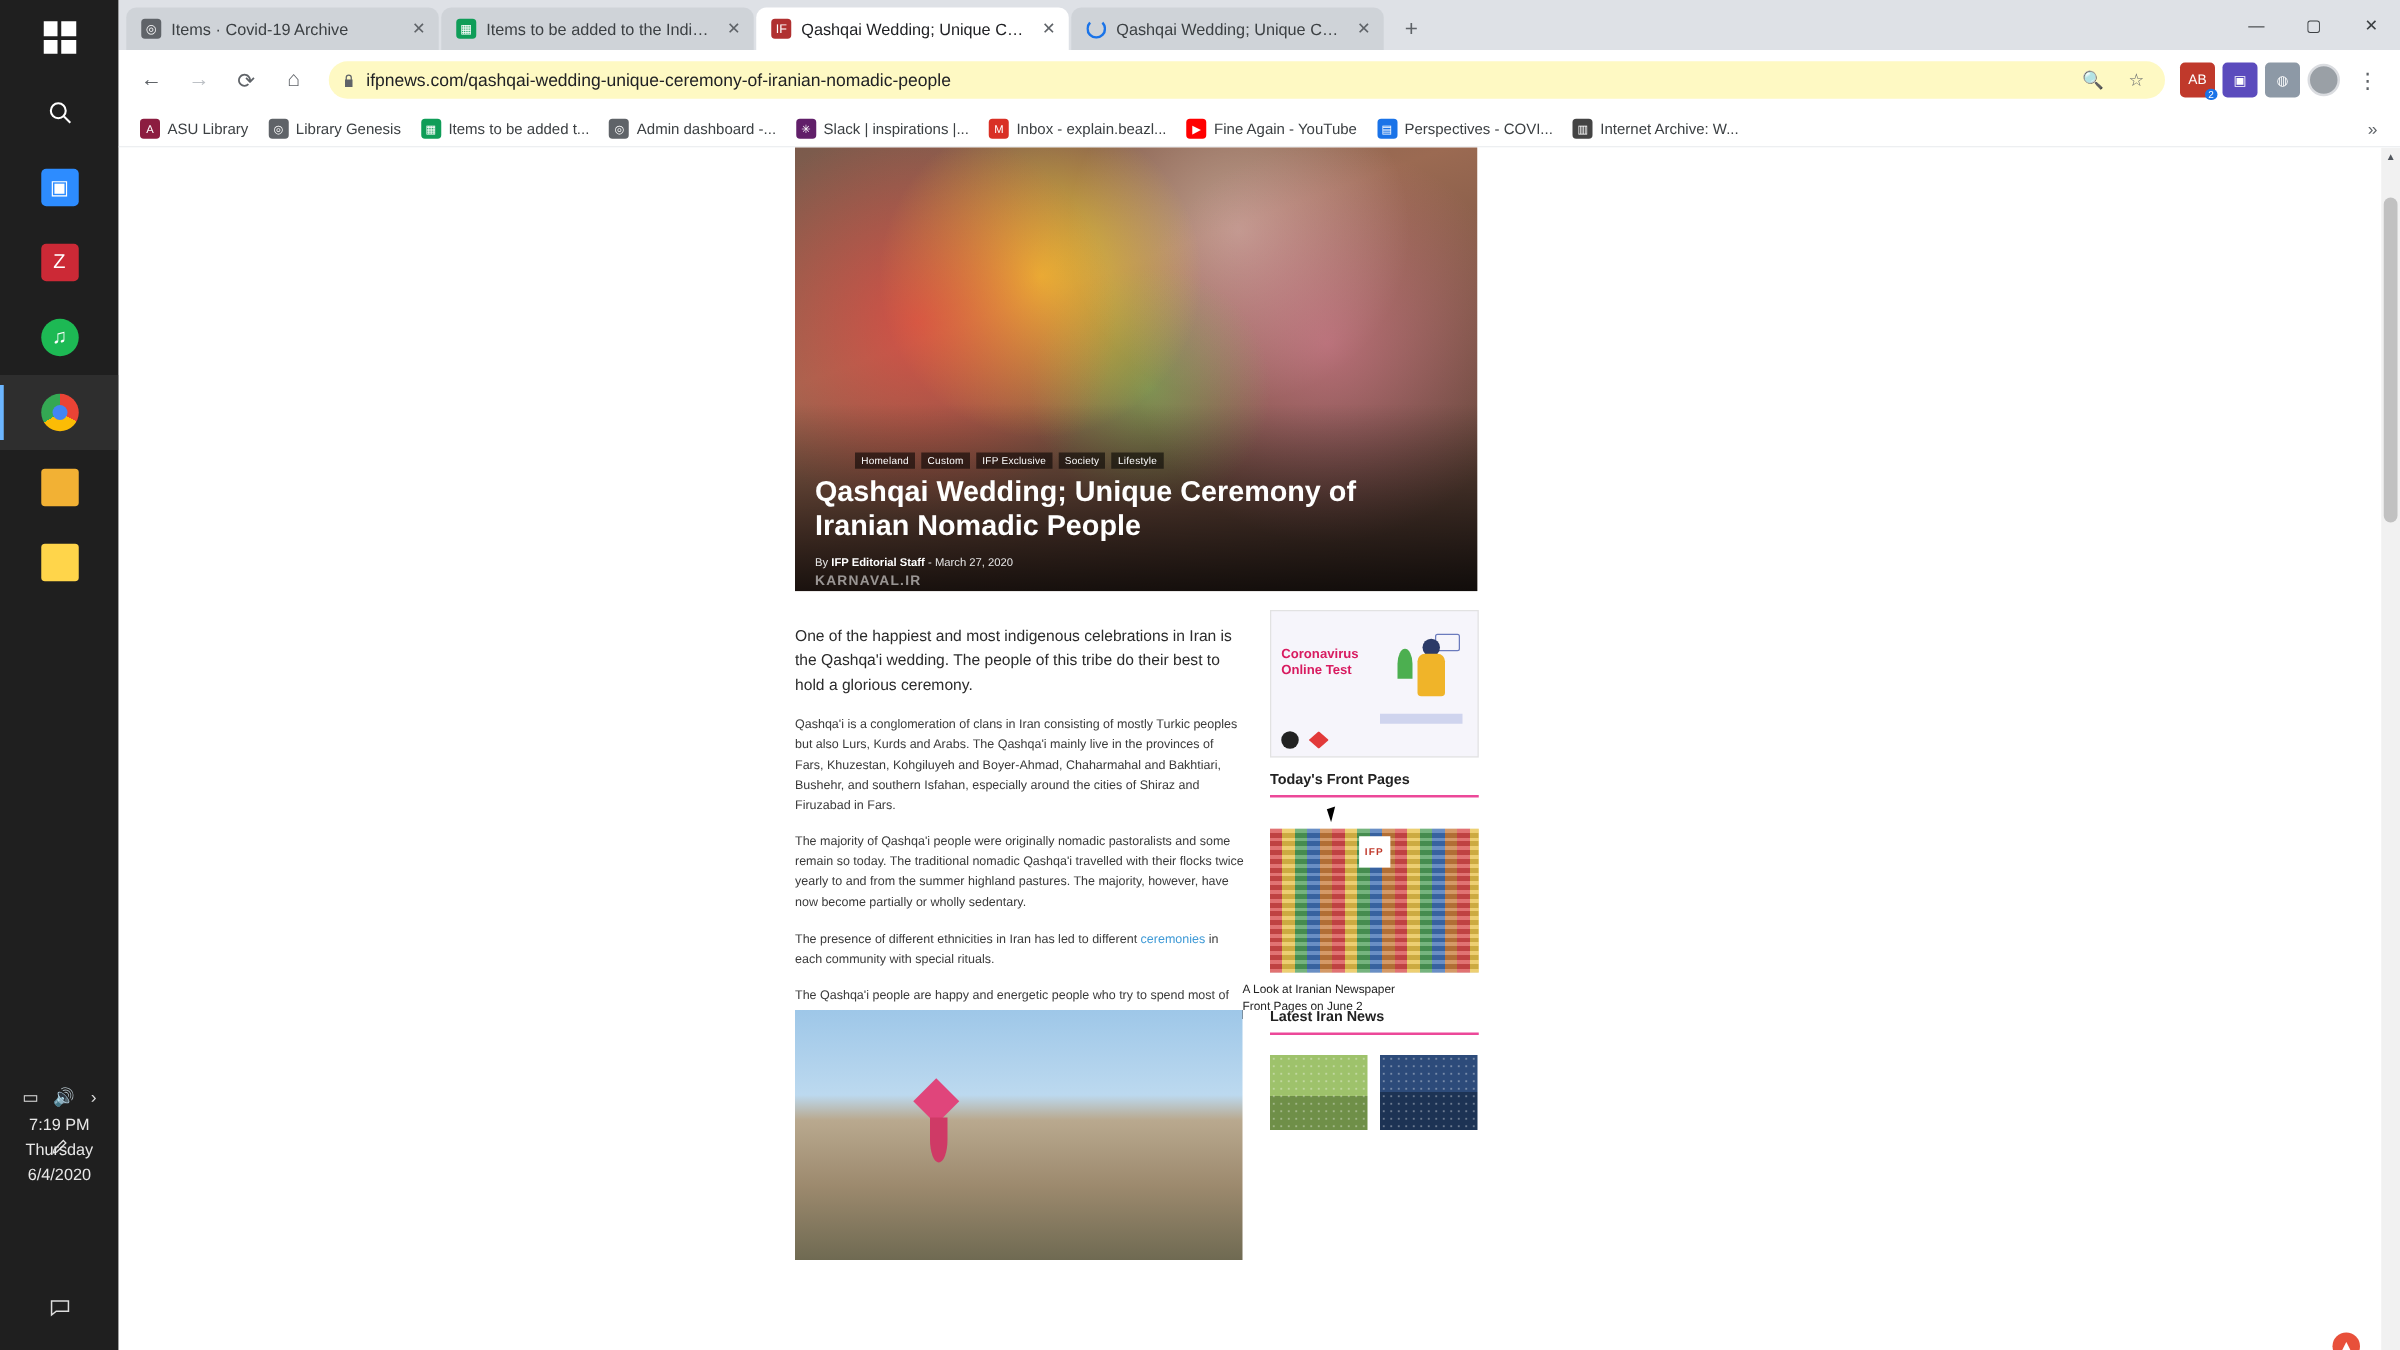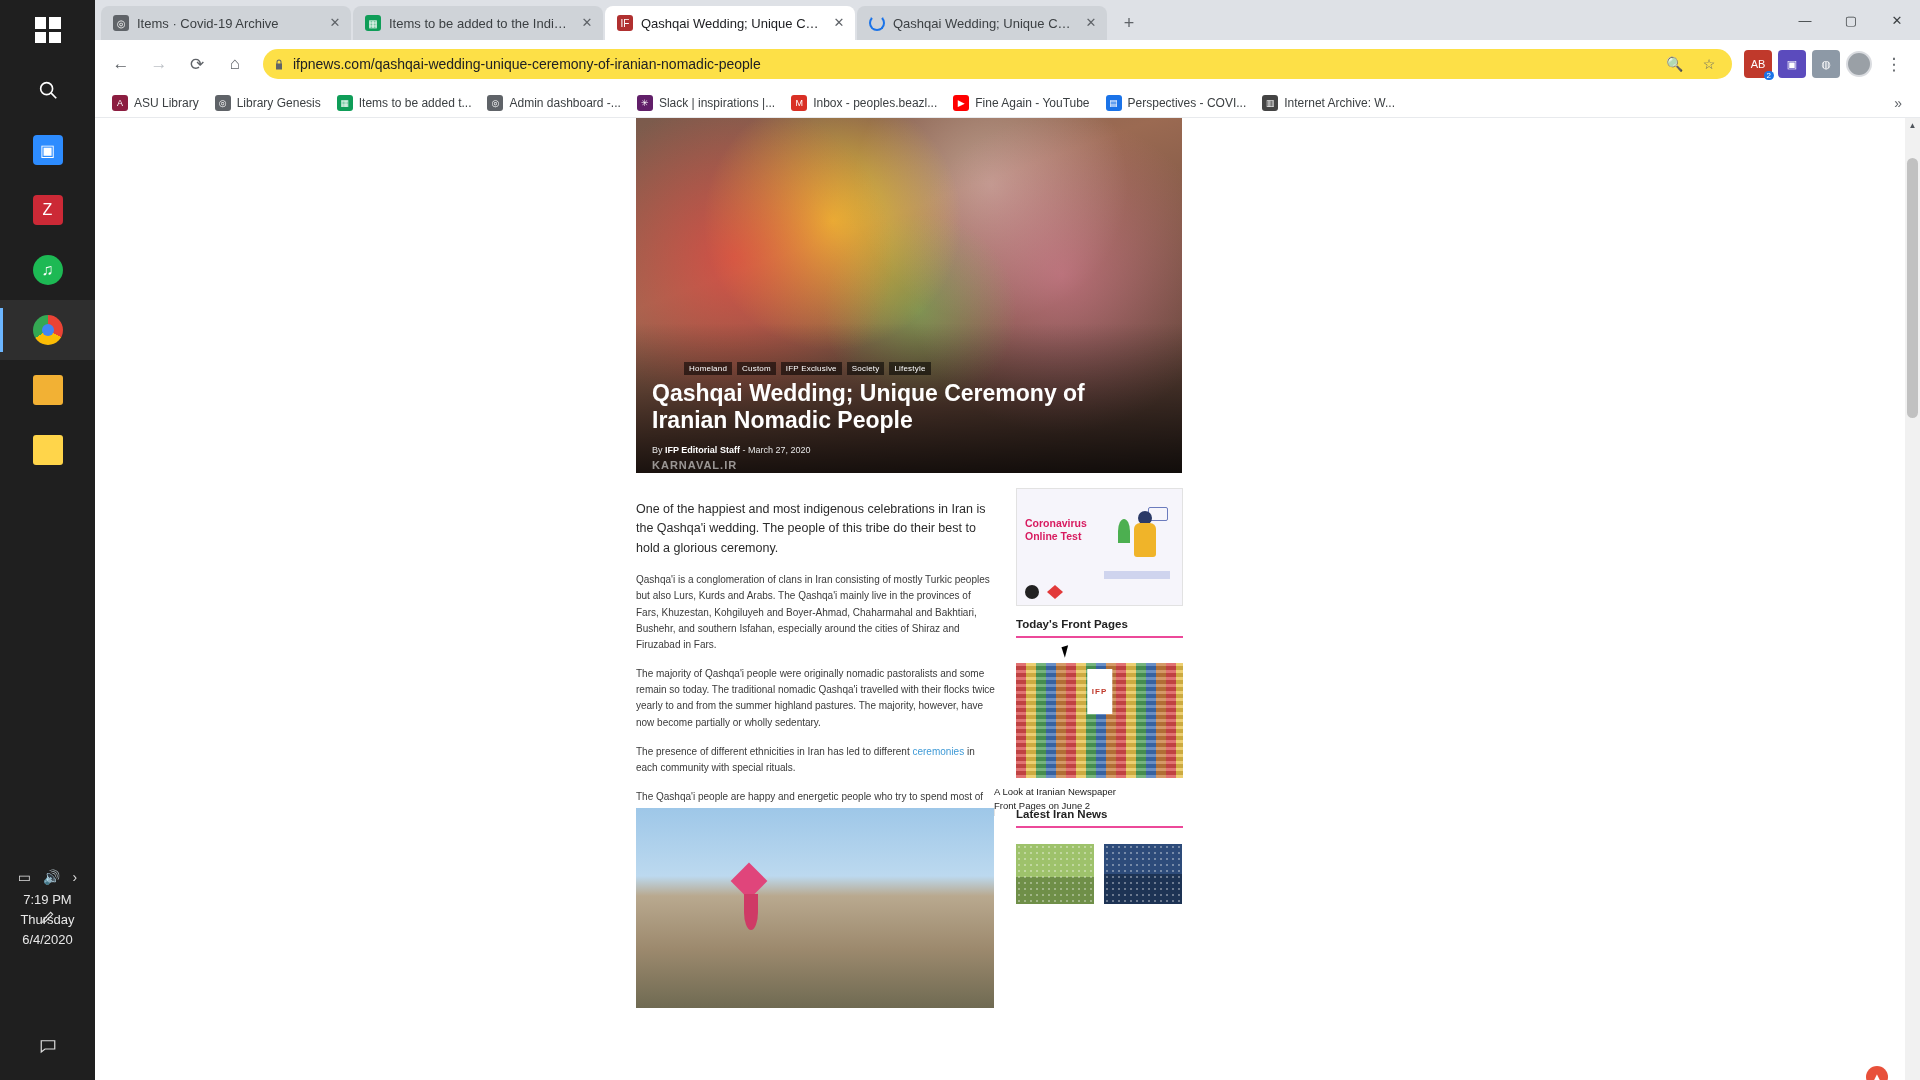--- a/index.html
+++ b/index.html
@@ -55,21 +55,21 @@
   .tab .tclose { width:16px; height:16px; font-size:13px; line-height:15px; text-align:center; color:#5f6368; border-radius:50%; }
   .newtab { width:28px; height:28px; margin-left:6px; margin-bottom:3px; display:flex; align-items:center; justify-content:center; font-size:18px; color:#5f6368; }
   .wincontrols { position:absolute; right:0; top:0; height:40px; display:flex; align-items:center; }
   .wincontrols div { width:46px; height:40px; display:flex; align-items:center; justify-content:center; color:#3c4043; font-size:13px; }
 
   
   #toolbar { height:48px; background:#ffffff; display:flex; align-items:center; padding:0 10px; gap:6px; }
   .nav-btn { width:32px; height:32px; border-radius:50%; display:flex; align-items:center; justify-content:center; color:#5f6368; font-size:17px; }
   .nav-btn.disabled { color:#bdc1c6; }
   #omnibox {
-    flex:1; height:30px; background:#fde047; border-radius:16px; display:flex; align-items:center;
+    flex:1; height:30px; background:#fef9c3; border-radius:16px; display:flex; align-items:center;
     padding:0 10px; gap:8px; margin:0 6px; font-size:14px; color:#202124;
   }
   #omnibox .url { flex:1; white-space:nowrap; overflow:hidden; text-overflow:ellipsis; }
   .omni-icon { width:26px; height:26px; display:flex; align-items:center; justify-content:center; color:#5f6368; font-size:14px; }
   .ext-icon { width:28px; height:28px; display:flex; align-items:center; justify-content:center; font-size:11px; color:#fff; border-radius:4px; position:relative; }
   .ext-badge { position:absolute; right:-2px; bottom:-2px; background:#1a73e8; color:#fff; font-size:8px; border-radius:6px; padding:0 3px; }
   .avatar { width:26px; height:26px; border-radius:50%; background:#9aa0a6; border:2px solid #dadce0; }
 
   
   #bookmarks { height:30px; background:#ffffff; display:flex; align-items:center; padding:0 10px; gap:2px; font-size:12px; color:#3c4043; border-bottom:1px solid #e8eaed; }
@@ -123,21 +123,21 @@
   .ad-screen { position:absolute; right:14px; top:18px; width:20px; height:14px; border:1.5px solid #6b7bbd; border-radius:2px; }
   .ad-logos { position:absolute; left:8px; bottom:6px; display:flex; gap:8px; align-items:center; }
   .ad-logo-c { width:14px; height:14px; border-radius:50%; background:#222; }
   .ad-logo-r { width:16px; height:14px; background:#e23a3a; clip-path:polygon(50% 0,100% 50%,50% 100%,0 50%); }
 
   .side-h { position:absolute; left:921px; width:167px; font-size:11.5px; font-weight:bold; color:#222; border-bottom:2px solid #ec4899; padding-bottom:6px; }
   .fp-img { position:absolute; left:921px; top:545px; width:167px; height:115px; overflow:hidden;
     background:repeating-linear-gradient(90deg,#d94b4b 0 10px,#e8c24a 10px 20px,#4f9f5a 20px 30px,#3f6fb5 30px 40px,#c97d3c 40px 50px);
   }
   .fp-overlay { position:absolute; inset:0; background:repeating-linear-gradient(0deg, rgba(255,255,255,.22) 0 3px, rgba(0,0,0,.12) 3px 7px); }
-  .fp-badge { position:absolute; left:50%; top:6px; transform:translateX(-50%); background:#fff; color:#c0392b; font-size:8px; font-weight:bold; padding:18px 5px; letter-spacing:1px; }
+  .fp-badge { position:absolute; left:50%; top:6px; transform:translateX(-50%); background:#fff; color:#c0392b; font-size:8px; font-weight:bold; padding:8px 5px; letter-spacing:1px; }
   .fp-cap { position:absolute; left:899px; top:667px; width:140px; font-size:9.5px; line-height:1.45; color:#222; }
 
   .news-thumb { position:absolute; width:78px; height:60px; overflow:hidden; }
   .nt1 { left:921px; top:726px; background:linear-gradient(to bottom,#9ec26b 0 55%, #6f8f48 55% 100%); }
   .nt2 { left:1009px; top:726px; background:linear-gradient(to bottom,#2d4b7a 0 50%, #1d3354 50% 100%); }
   .nt-dots { position:absolute; inset:0; background-image:radial-gradient(rgba(255,255,255,.35) 1px, transparent 1px); background-size:6px 6px; }
 
   
   .fab { position:absolute; right:32px; bottom:12px; width:22px; height:22px; border-radius:50%; background:#e8503a; color:#fff; font-size:11px; display:flex; align-items:center; justify-content:center; }
   .cursor { position:absolute; left:968px; top:528px; width:0; height:0; border-left:7px solid #000; border-bottom:11px solid transparent; transform:rotate(-18deg); }
@@ -272,21 +272,21 @@
     <div class="bm">
       <span class="bicon" style="background:#5f6368">◎</span>
       <span>Admin dashboard -...</span>
     </div>
     <div class="bm">
       <span class="bicon" style="background:#611f69">✳</span>
       <span>Slack | inspirations |...</span>
     </div>
     <div class="bm">
       <span class="bicon" style="background:#d93025">M</span>
-      <span>Inbox - peoples.beazl...</span>
+      <span>Inbox - explain.beazl...</span>
     </div>
     <div class="bm">
       <span class="bicon" style="background:#ff0000">▶</span>
       <span>Fine Again - YouTube</span>
     </div>
     <div class="bm">
       <span class="bicon" style="background:#1a73e8">▤</span>
       <span>Perspectives - COVI...</span>
     </div>
     <div class="bm">

